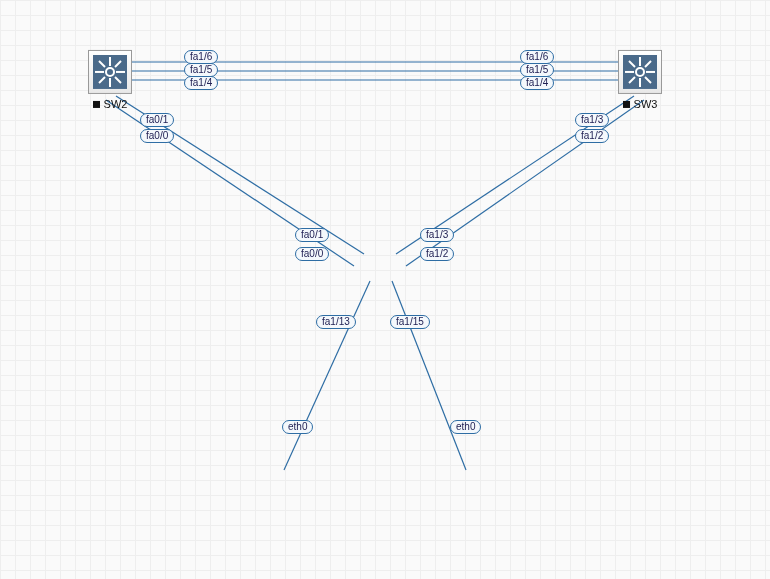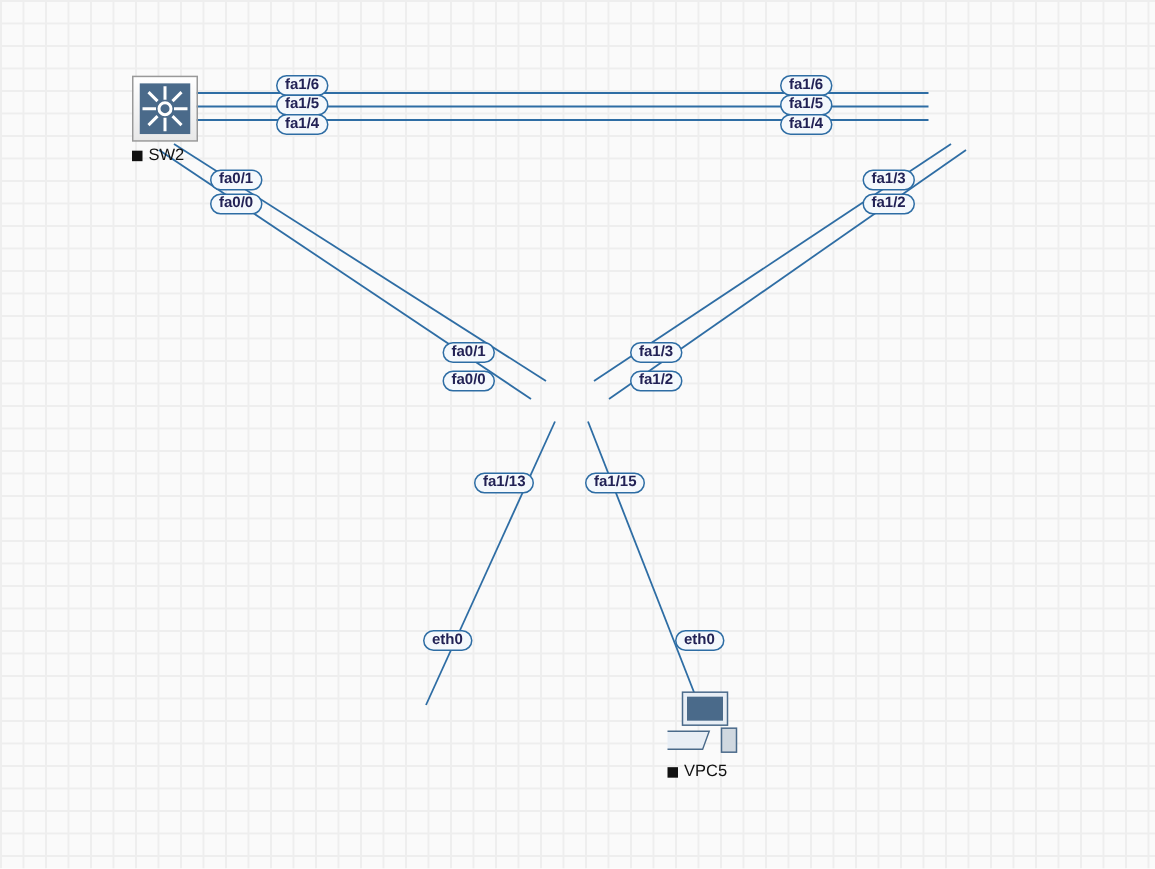--- a/index.html
+++ b/index.html
@@ -27,21 +27,21 @@
     height: 579px;
     pointer-events: none;
   }
   line.link {
     stroke: #2e6da4;
     stroke-width: 1.2;
   }
   .node {
     position: absolute;
     transform: translate(-50%, -50%);
-    text-align: left;
+    text-align: center;
   }
   .node .icon-box {
     width: 42px;
     height: 42px;
     border: 1px solid #999;
     background: linear-gradient(#fff, #e8e8e8);
     display: flex;
     align-items: center;
     justify-content: center;
     margin: 0 auto;
@@ -64,21 +64,20 @@
   .port {
     position: absolute;
     font-size: 10px;
     line-height: 12px;
     background: #f4f8fc;
     color: #225;
     border: 1px solid #2e6da4;
     border-radius: 8px;
     padding: 0 5px;
     white-space: nowrap;
-    font-weight: bold;
   }
 </style>
 </head>
 <body>
 
 <div class="canvas">
 
   <svg class="links">
 
     <line class="link" x1="131" y1="62" x2="619" y2="62"></line>
@@ -109,34 +108,42 @@
           <line x1="6" y1="6" x2="12" y2="12"></line>
           <line x1="22" y1="22" x2="28" y2="28"></line>
           <line x1="6" y1="28" x2="12" y2="22"></line>
           <line x1="22" y1="12" x2="28" y2="6"></line>
         </g>
       </svg>
     </div>
     <div class="node-label"><span class="sq"></span><span class="txt">SW2</span></div>
   </div>
 
+  <div class="node" style="left:640px; top:80px">
+    <div class="icon-box">
+      <svg width="34" height="34" viewBox="0 0 34 34">
+        <rect x="0" y="0" width="34" height="34" fill="#4a6a8a"></rect>
+        <g stroke="#fff" stroke-width="2" fill="none">
+          <circle cx="17" cy="17" r="4"></circle>
+          <line x1="17" y1="2" x2="17" y2="11"></line>
+          <line x1="17" y1="23" x2="17" y2="32"></line>
+          <line x1="2" y1="17" x2="11" y2="17"></line>
+          <line x1="23" y1="17" x2="32" y2="17"></line>
+          <line x1="6" y1="6" x2="12" y2="12"></line>
+          <line x1="22" y1="22" x2="28" y2="28"></line>
+          <line x1="6" y1="28" x2="12" y2="22"></line>
+          <line x1="22" y1="12" x2="28" y2="6"></line>
+        </g>
+      </svg>
+    </div>
+    <div class="node-label"><span class="sq"></span><span class="txt">SW3</span></div>
+  </div>
 
 
 
-  <div class="node" style="left:470px; top:490px">
-    <div class="icon-box" style="background:none;border:none;width:50px;height:46px">
-      <svg width="50" height="46" viewBox="0 0 50 46">
-        <rect x="10" y="2" width="30" height="22" fill="#e8eef5" stroke="#4a6a8a"></rect>
-        <rect x="13" y="5" width="24" height="16" fill="#4a6a8a"></rect>
-        <rect x="4" y="28" width="34" height="12" fill="#e8eef5" stroke="#4a6a8a" transform="skewX(-20)"></rect>
-        <rect x="36" y="26" width="10" height="16" fill="#d0d8e0" stroke="#4a6a8a"></rect>
-      </svg>
-    </div>
-    <div class="node-label"><span class="sq"></span><span class="txt">VPC5</span></div>
-  </div>
 
   <div class="port" style="left:184px; top:50px">fa1/6</div>
   <div class="port" style="left:184px; top:63px">fa1/5</div>
   <div class="port" style="left:184px; top:76px">fa1/4</div>
 
   <div class="port" style="left:520px; top:50px">fa1/6</div>
   <div class="port" style="left:520px; top:63px">fa1/5</div>
   <div class="port" style="left:520px; top:76px">fa1/4</div>
 
   <div class="port" style="left:140px; top:113px">fa0/1</div>

